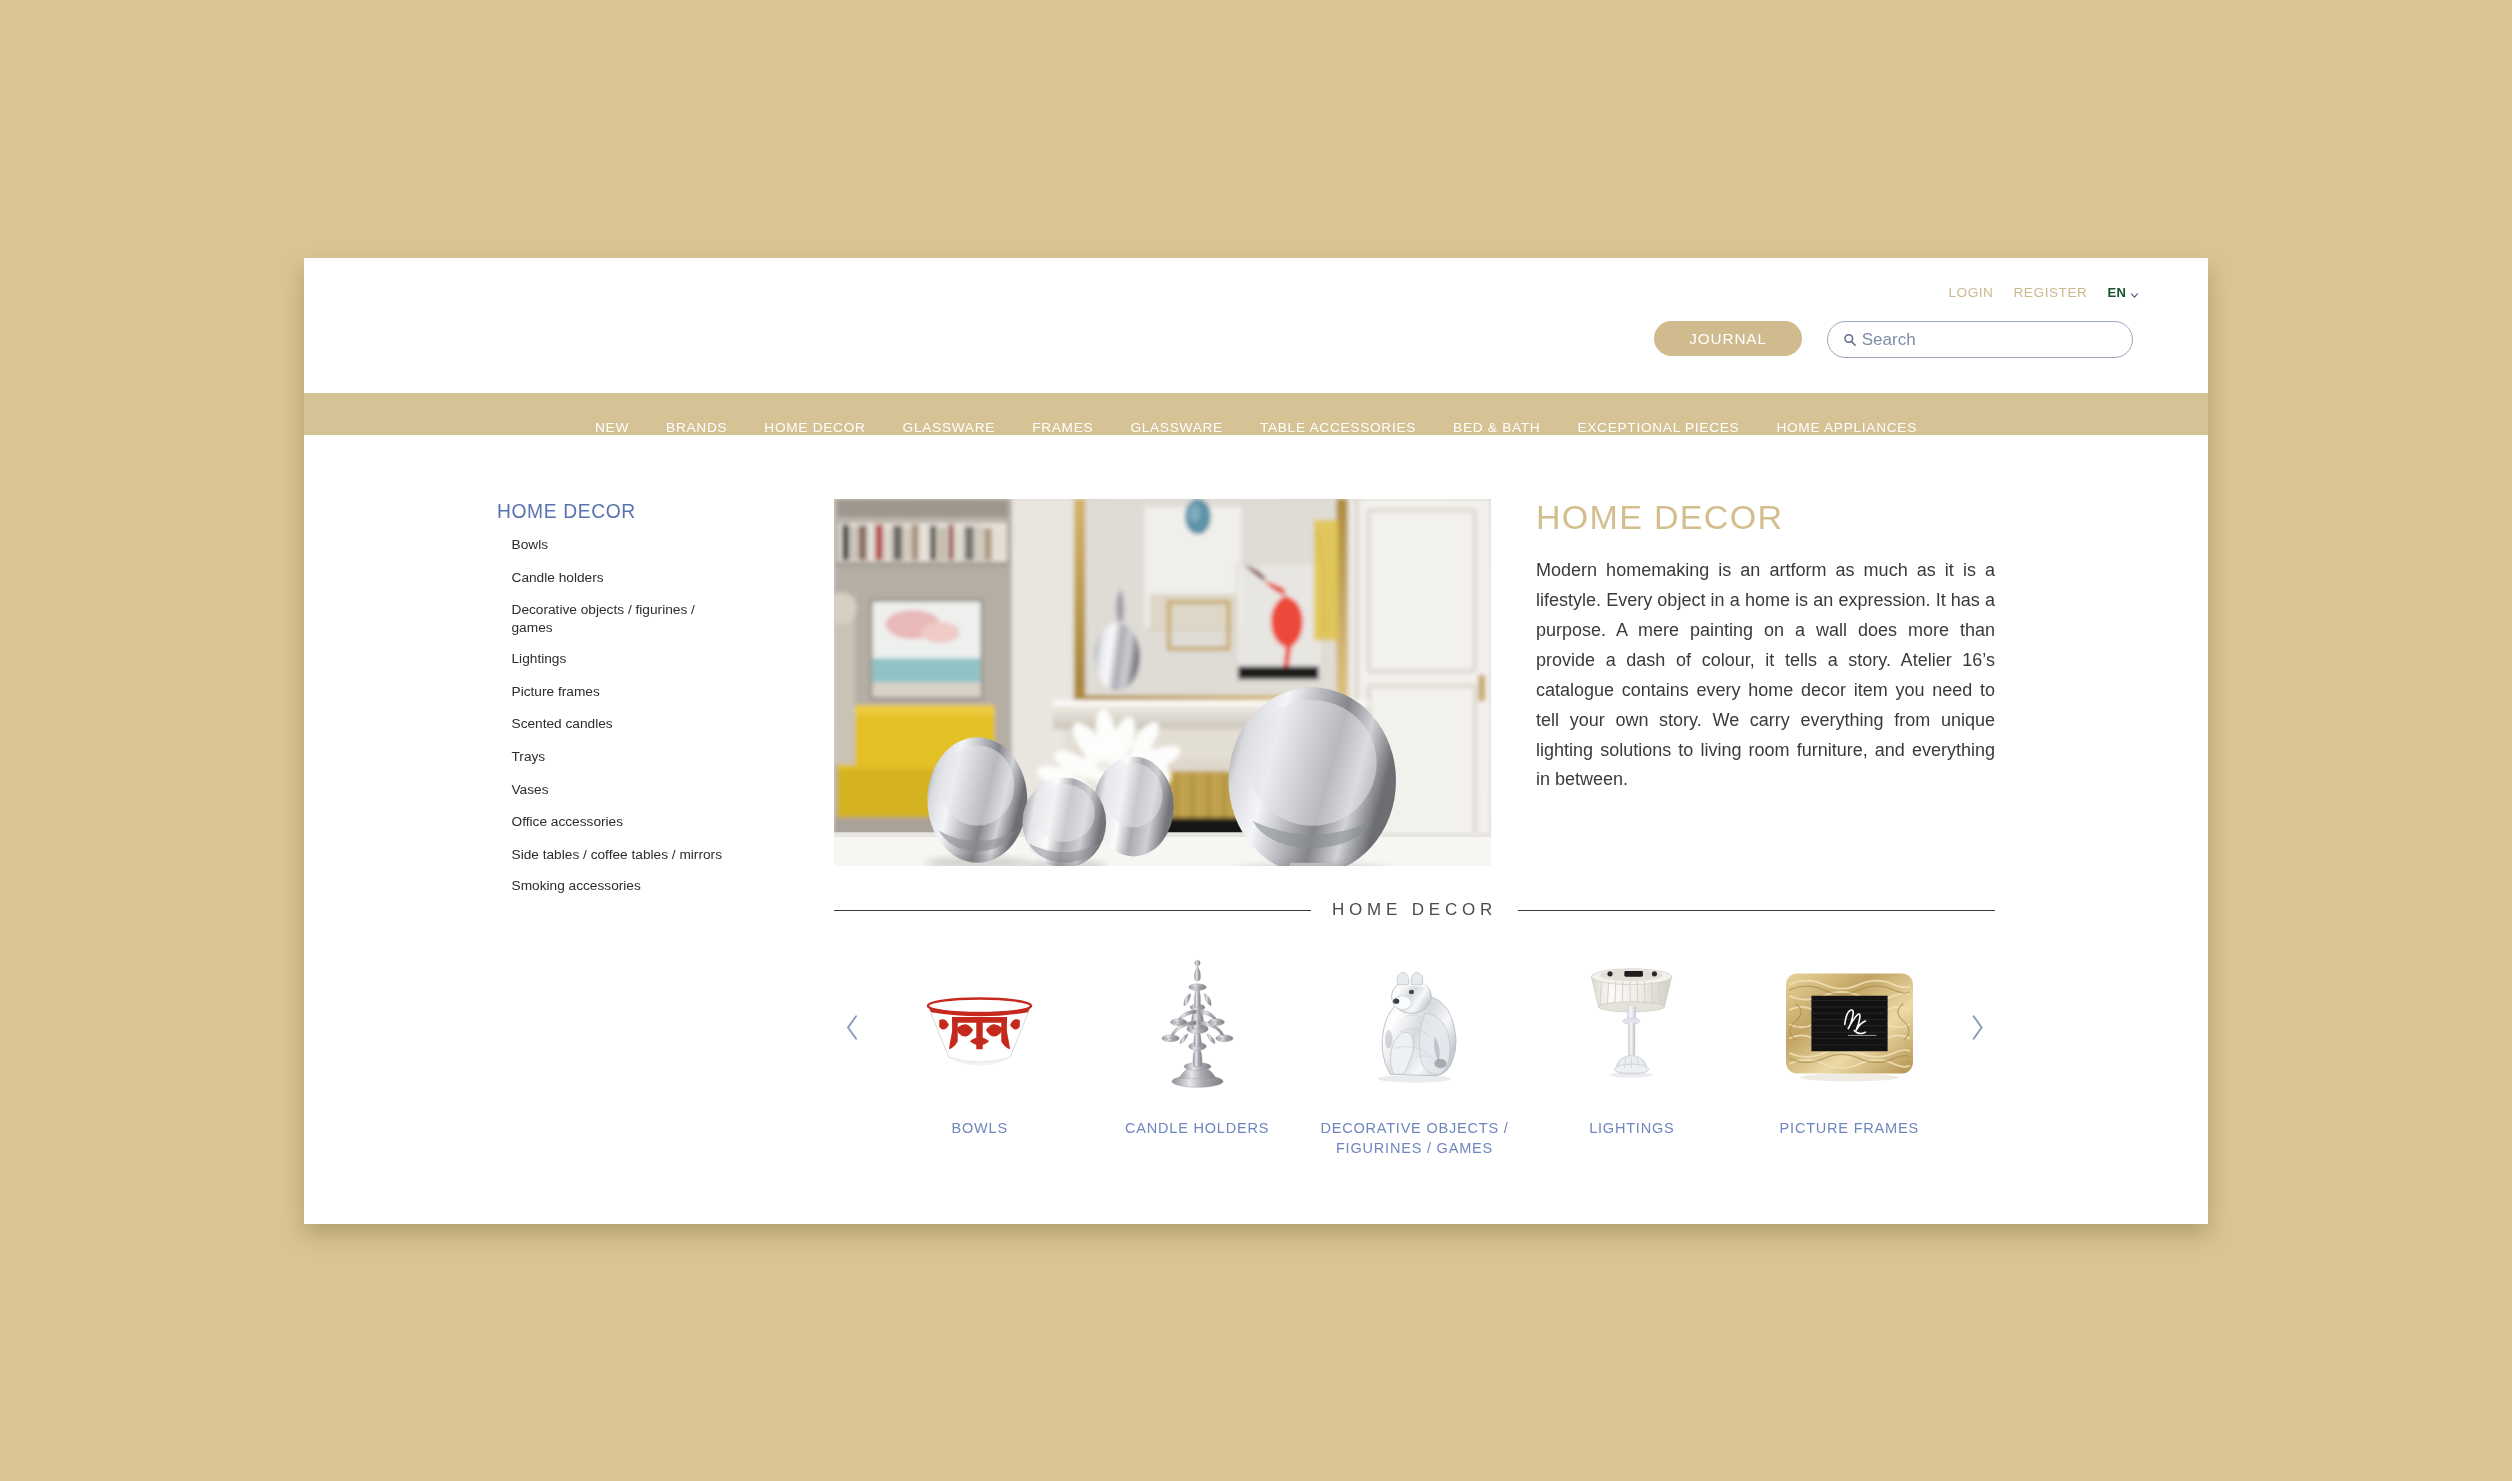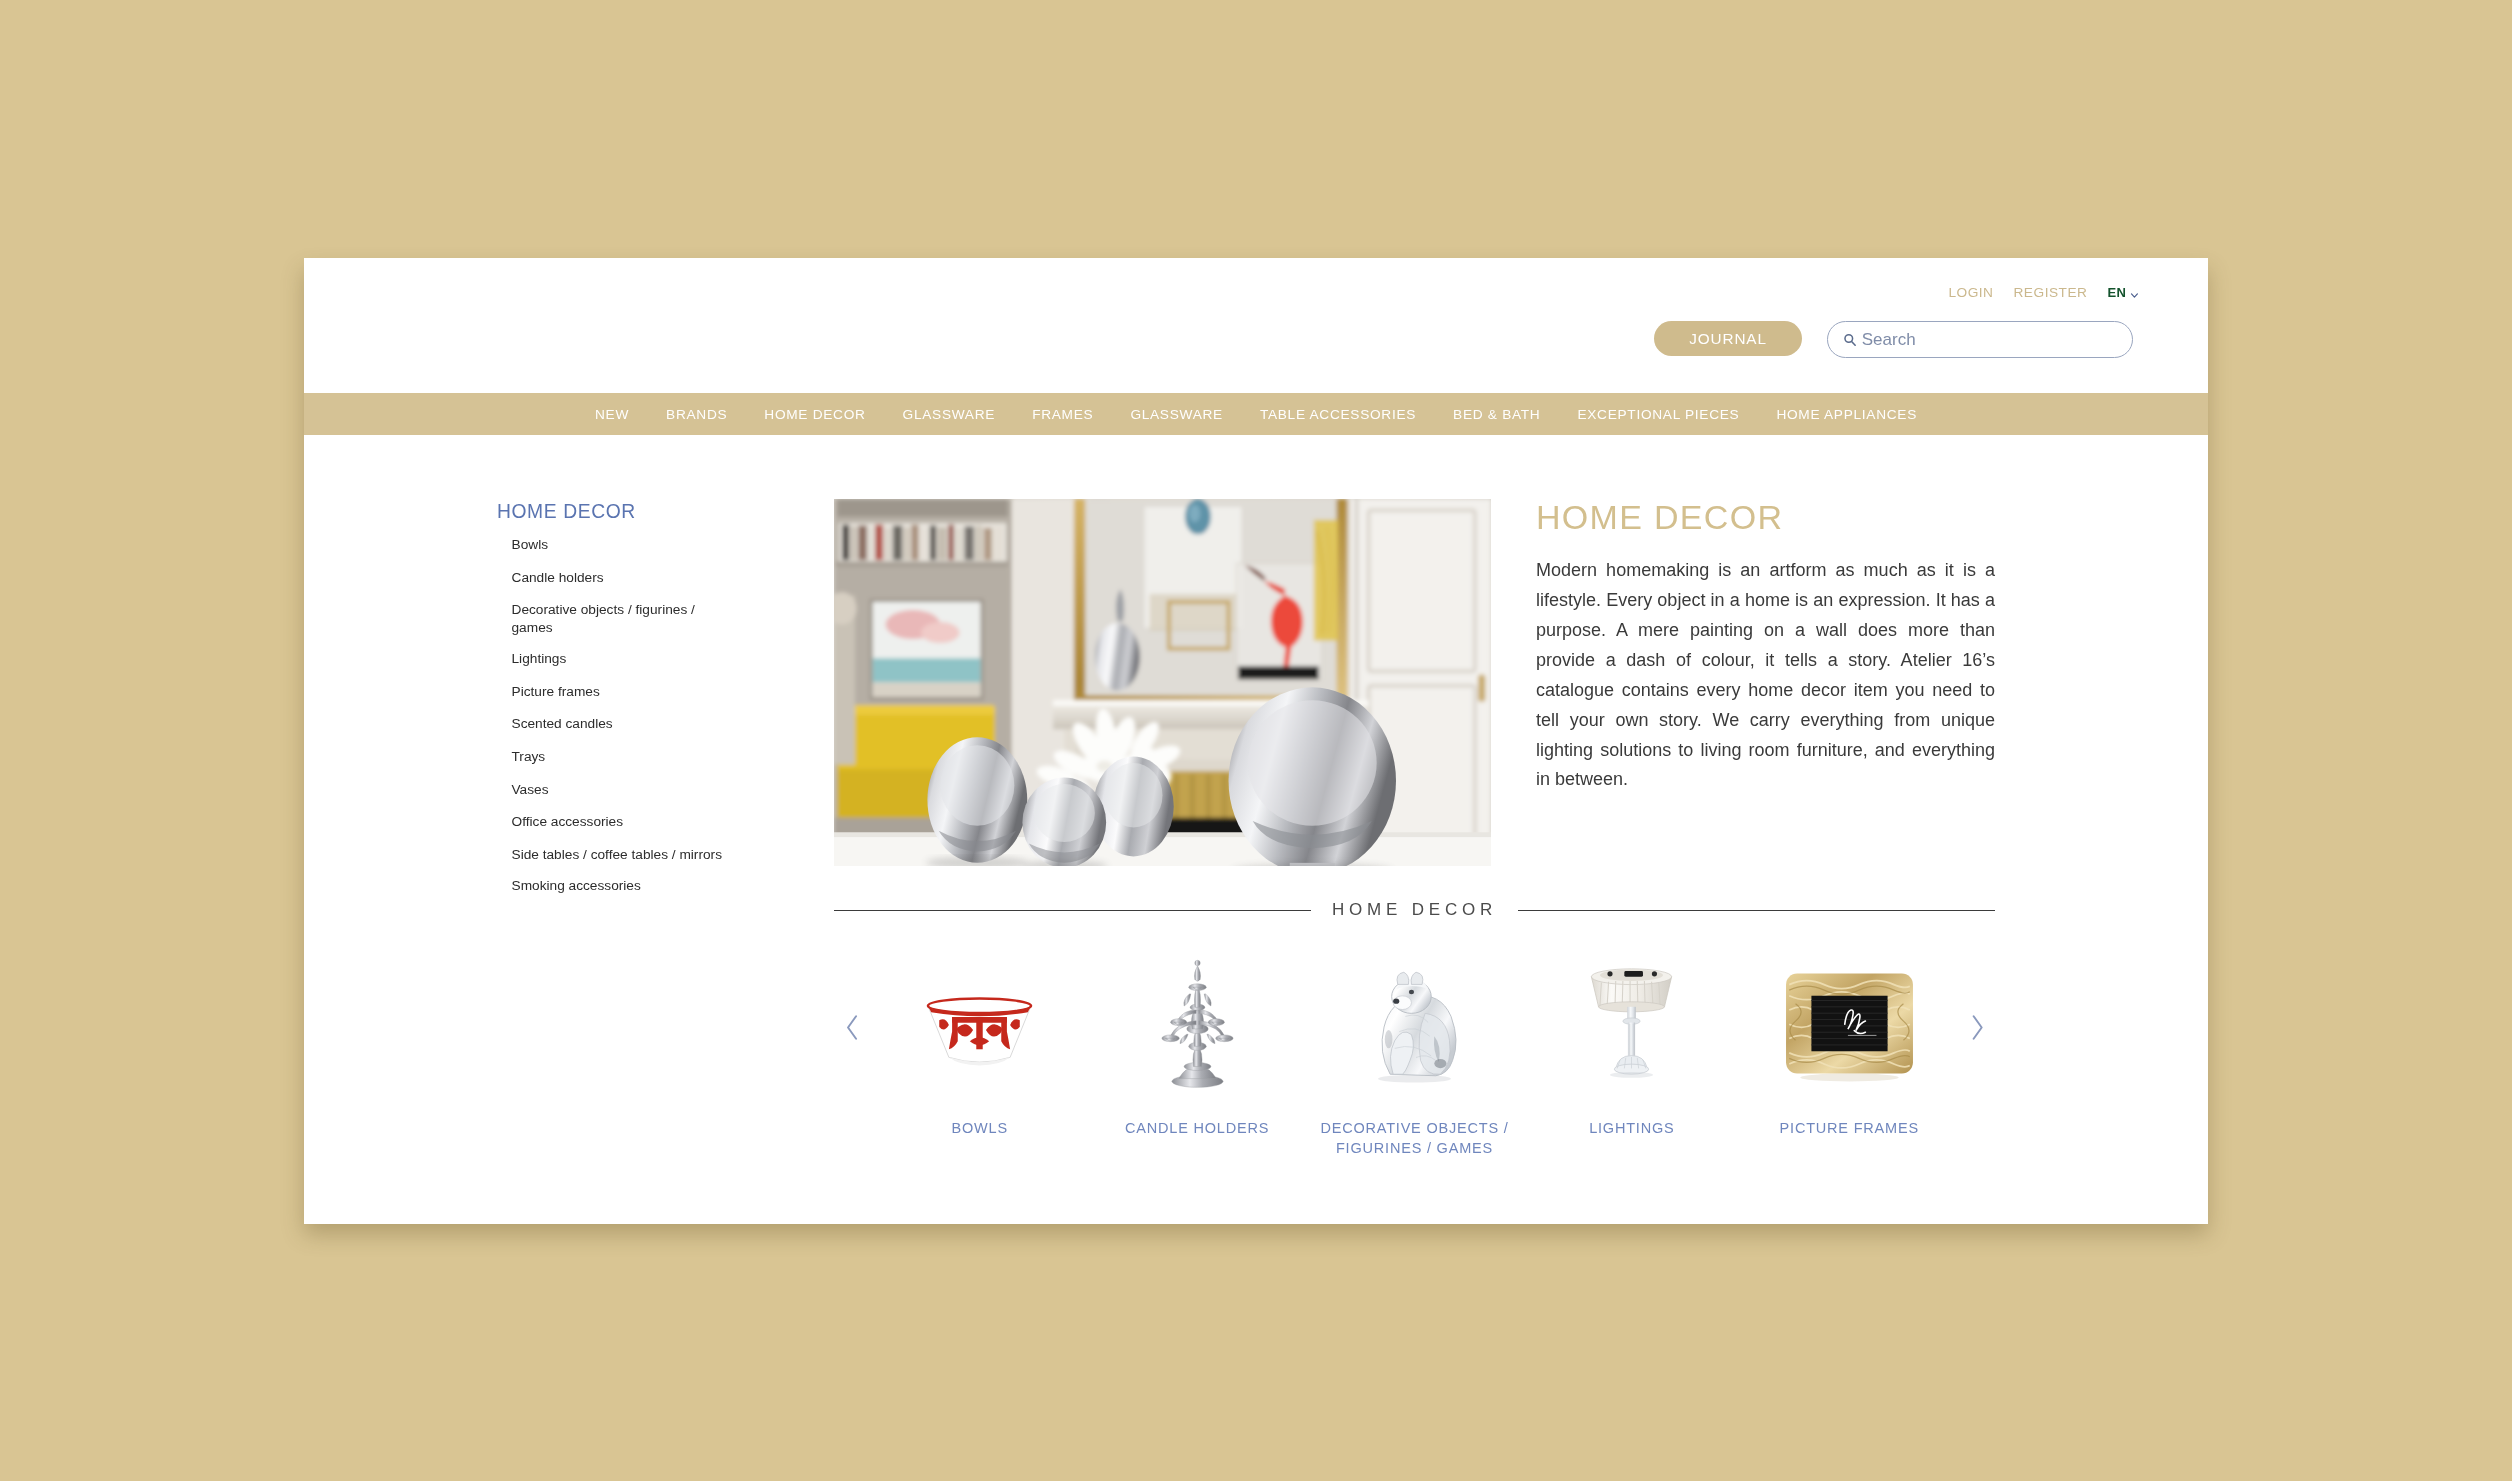--- a/index.html
+++ b/index.html
@@ -152,21 +152,21 @@
     font-family: "Liberation Sans", sans-serif;
     background: transparent;
   }
   .search-input::placeholder { color: #7f8ca8; }
 
   
   .navbar {
     height: 42px;
     background: #d5c295;
     display: flex;
-    align-items: center;
+    align-items: flex-end;
     justify-content: center;
     gap: 0;
   }
   .nav-item {
     color: #ffffff;
     font-size: 13.7px;
     letter-spacing: 0.7px;
     text-decoration: none;
     padding: 0 18.5px;
     white-space: nowrap;

